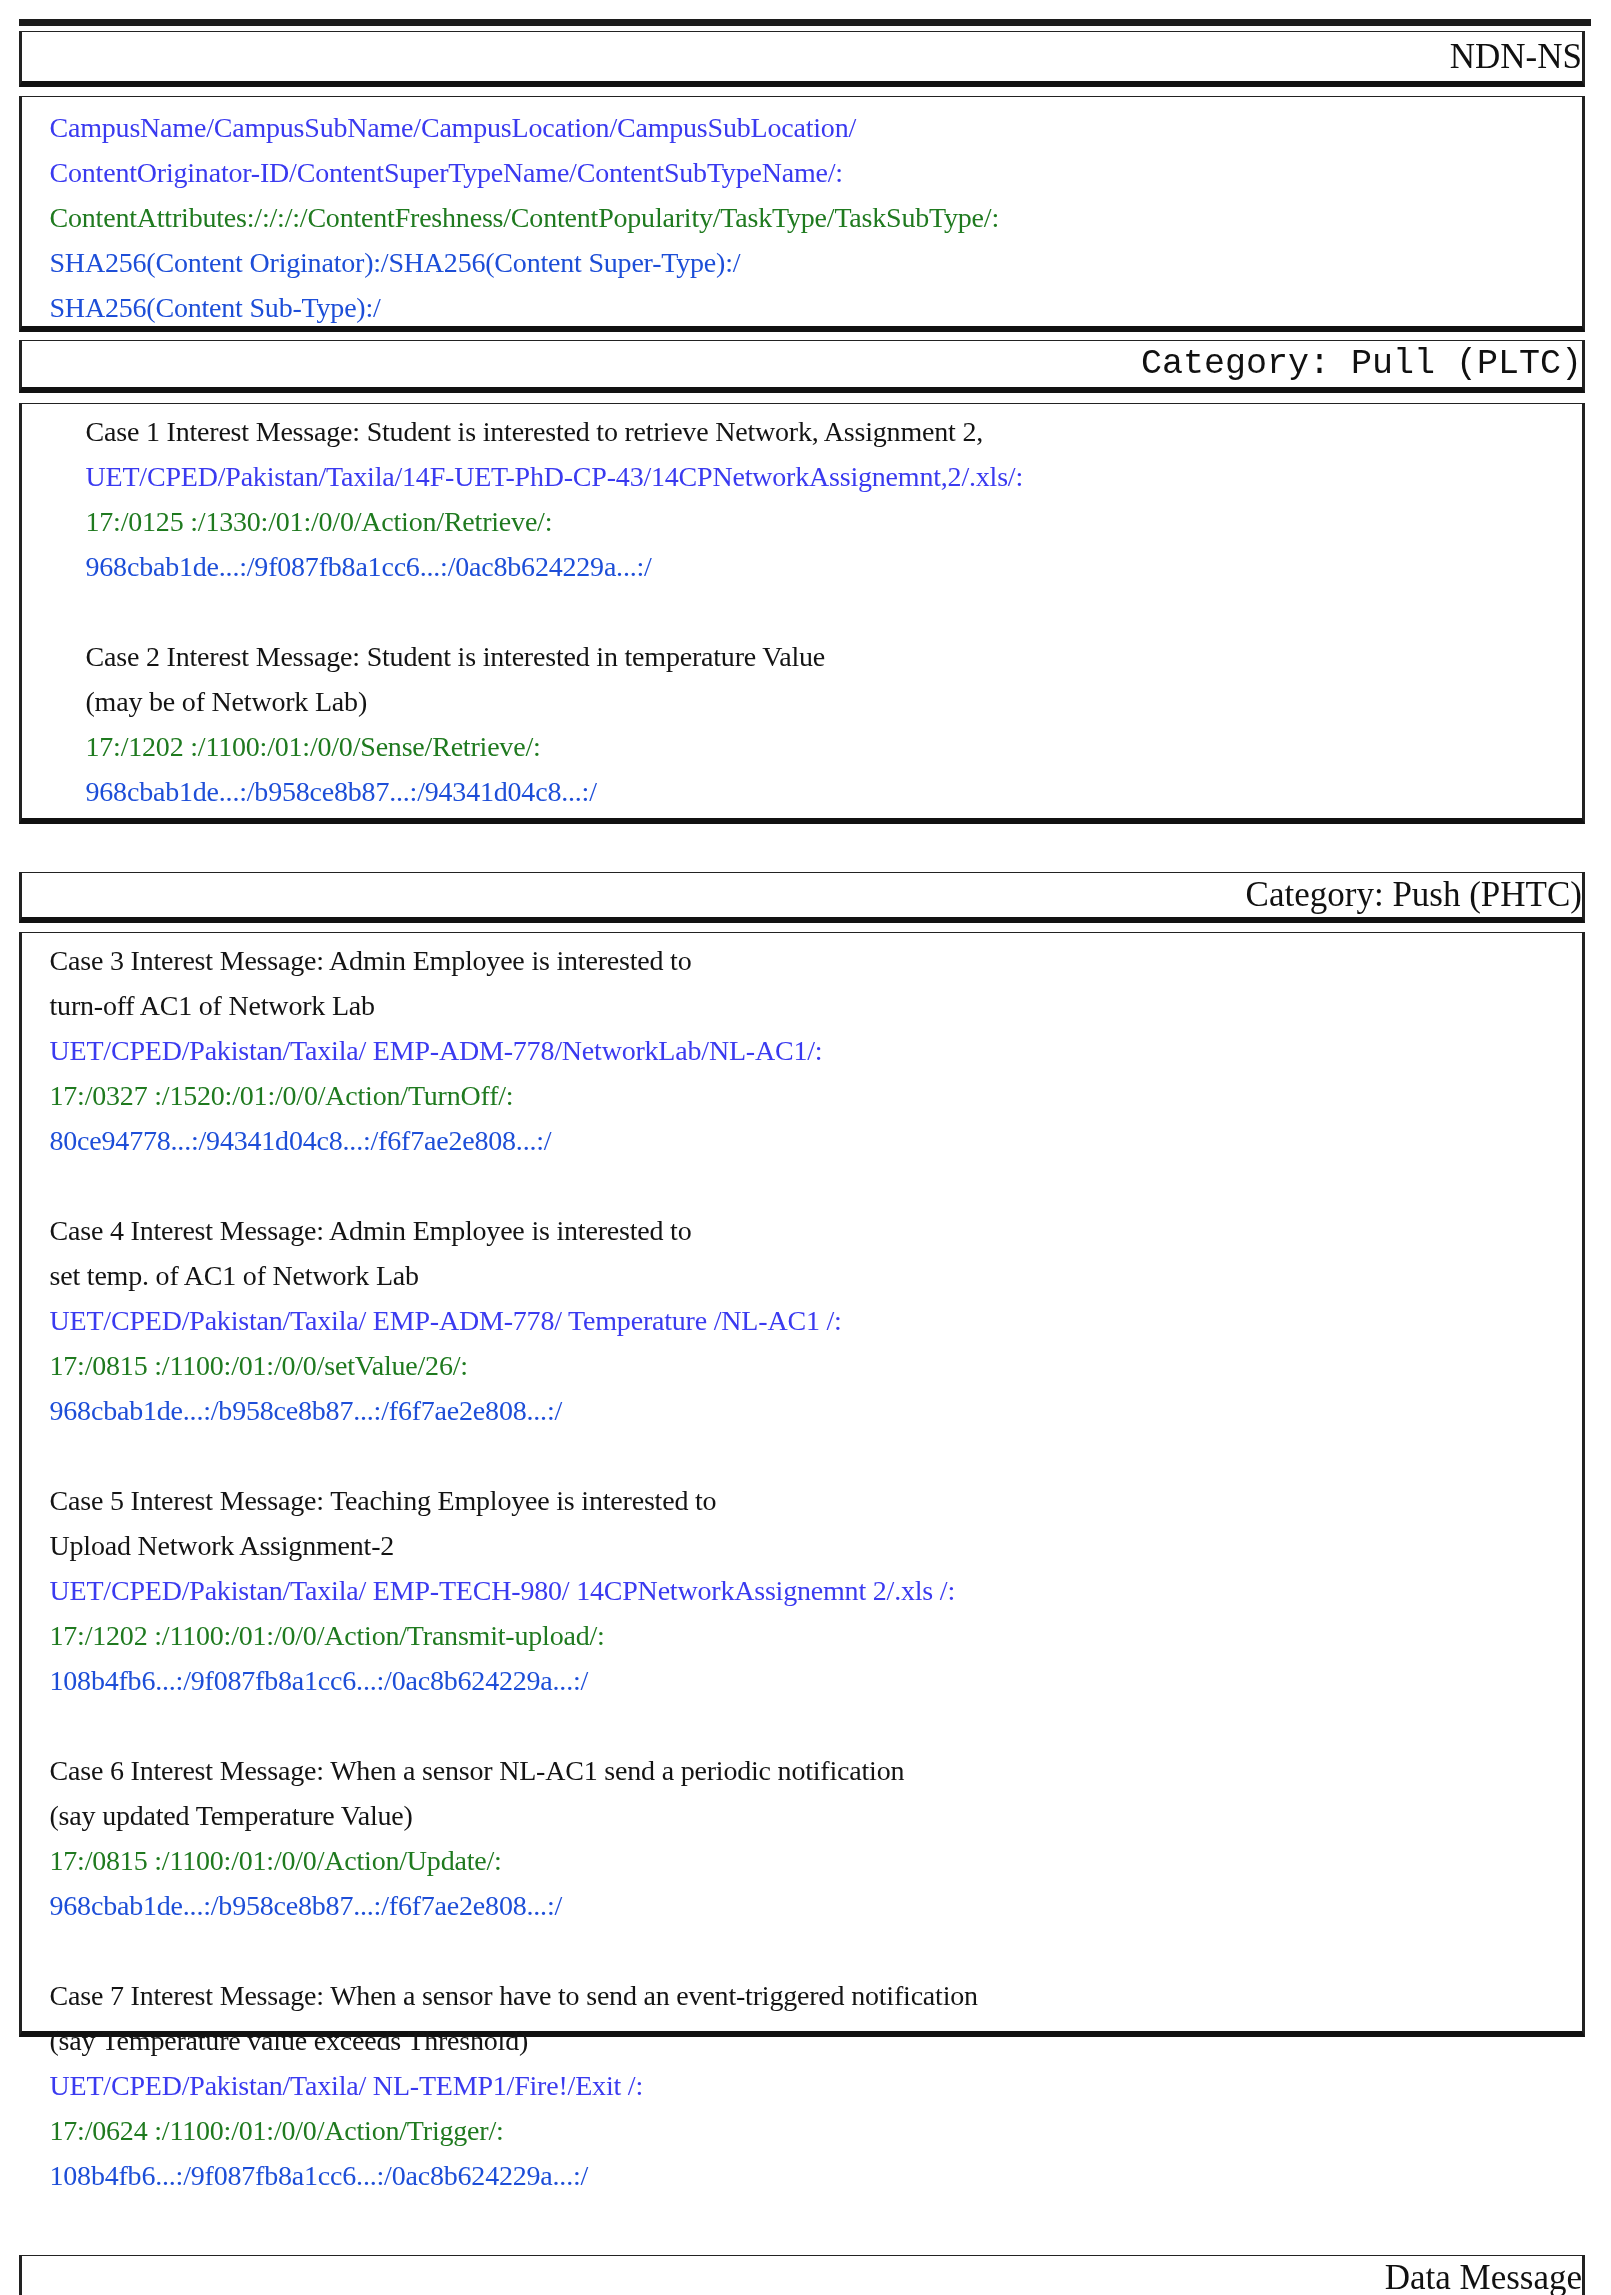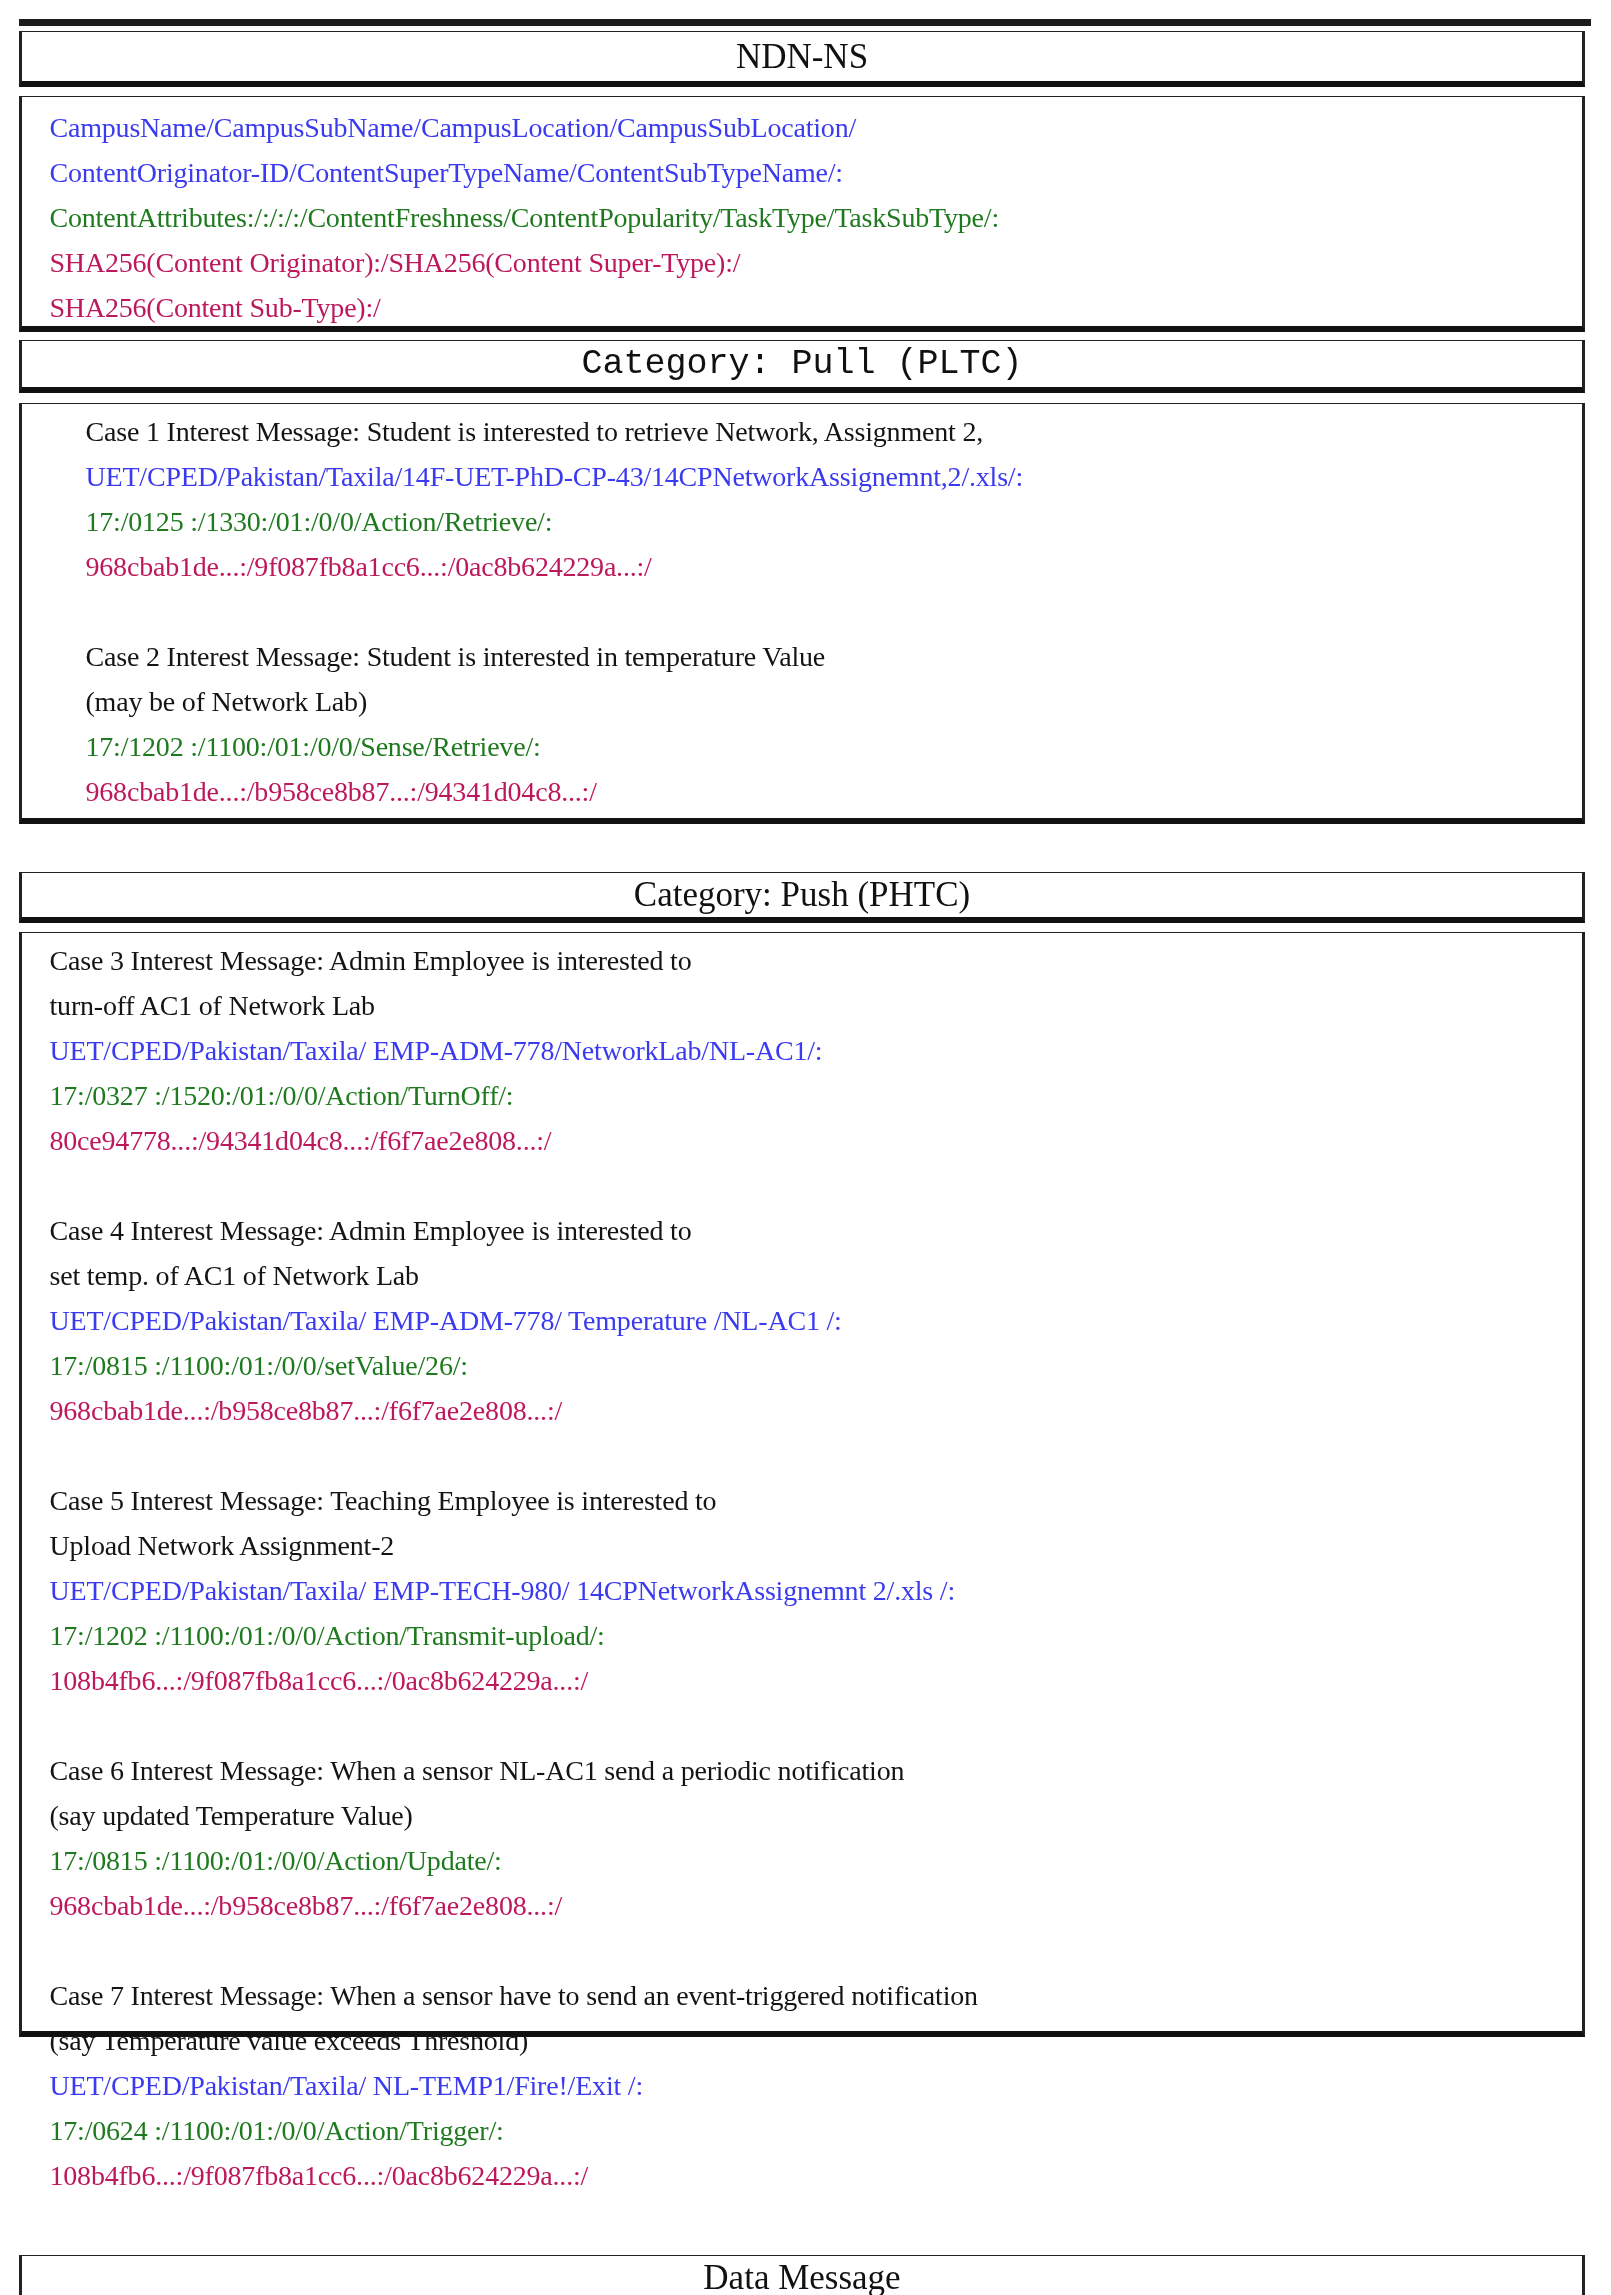--- a/index.html
+++ b/index.html
@@ -1,27 +1,27 @@
 <!DOCTYPE html>
 <html style="font-size:7.3px"><head>
 <meta charset="utf-8">
 <style>
   html, body { margin:0; padding:0; background:#ffffff; }
   body { width:1612px; height:2513px; position:relative; overflow:hidden;
          font-family:"Liberation Serif","DejaVu Serif",serif; color:#111; }
   .top-rule { position:absolute; left:19px; width:1572px; top:19px; height:7.3px; background:#1c1c1c; }
   .box { position:absolute; left:19px; width:1566px; border-left:3.2px solid #222; border-right:3.2px solid #222;
          border-top:1.4px solid #222; border-bottom:6.4px solid #111; box-sizing:border-box; background:#fff; }
-  .hdr { display:flex; align-items:center; justify-content:center; font-size:35px; color:#111; }
+  .hdr { display:flex; align-items:center; justify-content:flex-end; font-size:35px; color:#111; }
   .content { padding:4.6px 0 0 27.5px; font-size:28px; line-height:45px; letter-spacing:-0.2px; }
   .line { white-space:nowrap; display:block; }
   .c-black { color:#141414; }
   .c-blue { color:#3a3af0; }
   .c-green { color:#1f7a1f; }
-  .c-orange { color:#be185d; }
+  .c-orange { color:#1d4ed8; }
   .case { margin-bottom:45px; }
   .case:last-child { margin-bottom:0; }
 </style>
 </head>
 <body>
 
 <div class="top-rule"></div>
 
 <div class="box hdr" style="top:31px;height:56px;">
   <span>NDN-NS</span>

